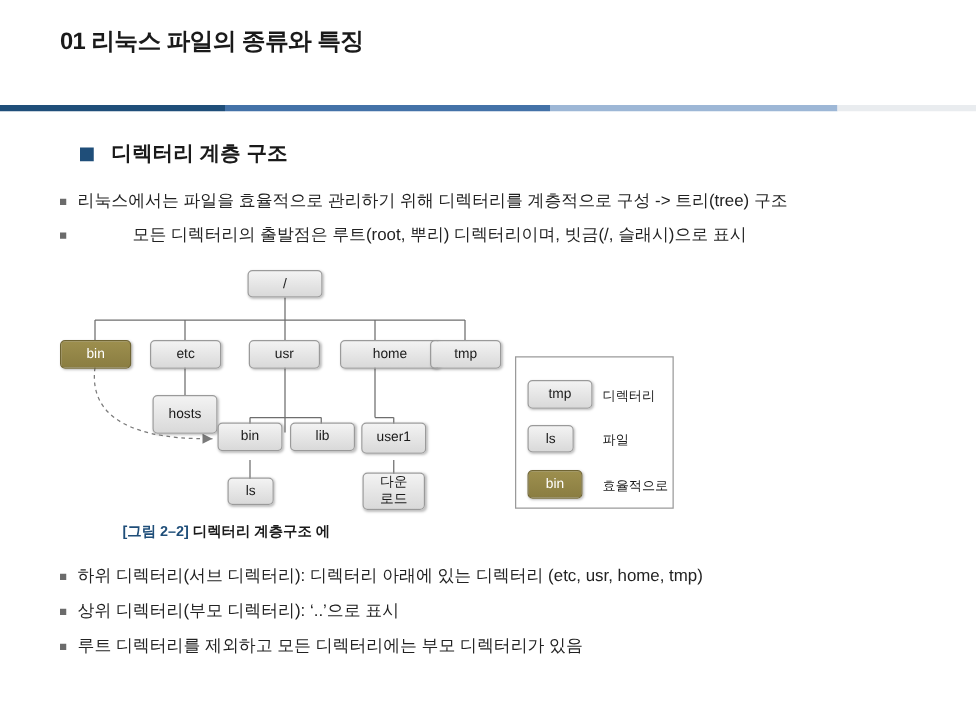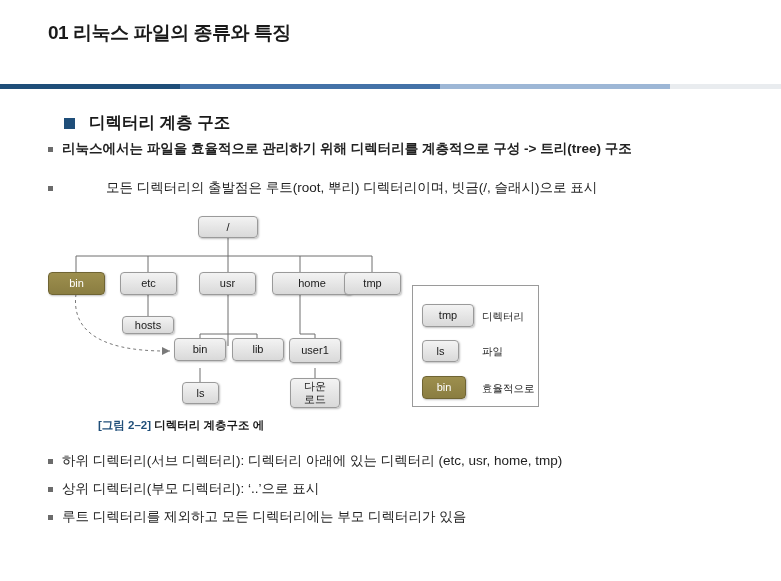--- a/index.html
+++ b/index.html
@@ -70,21 +70,21 @@
   }
   .lvl2 .sq {
     width: 5px;
     height: 5px;
     background: #6b6b6b;
     margin-right: 9px;
     margin-top: 7px;
     flex: 0 0 auto;
   }
 
-  .b1 { top: 140px; font-weight: bold; }
+  .b1 { top: 152px; }
   .b2 { top: 179px; gap: 44px; }
   .b3 { top: 452px; }
   .b4 { top: 480px; }
   .b5 { top: 508px; }
 
   
   #diagram {
     position: absolute;
     left: 20px;
     top: 206px;
@@ -199,21 +199,21 @@
 </svg>
 
 <div class="node" style="left:198px; top:216px;  width:60px; height:22px;">/</div>
 
 <div class="node sym" style="left:48px;  top:272px; width:57px; height:23px;">bin</div>
 <div class="node" style="left:120px; top:272px; width:57px; height:23px;">etc</div>
 <div class="node" style="left:199px; top:272px; width:57px; height:23px;">usr</div>
 <div class="node" style="left:272px; top:272px; width:80px; height:23px;">home</div>
 <div class="node" style="left:344px; top:272px; width:57px; height:23px;">tmp</div>
 
-<div class="node" style="left:122px; top:316px; width:52px; height:18px;">hosts</div>
+<div class="node" style="left:122px; top:316px; width:52px; height:31px;">hosts</div>
 
 <div class="node" style="left:174px; top:338px; width:52px; height:23px;">bin</div>
 <div class="node" style="left:232px; top:338px; width:52px; height:23px;">lib</div>
 <div class="node" style="left:289px; top:338px; width:52px; height:25px;">user1</div>
 
 <div class="node" style="left:182px; top:382px; width:37px; height:22px;">ls</div>
 <div class="node" style="left:290px; top:378px; width:50px; height:30px; white-space:pre-line;">다운
 로드</div>
 
 <div class="legend-box"></div>

